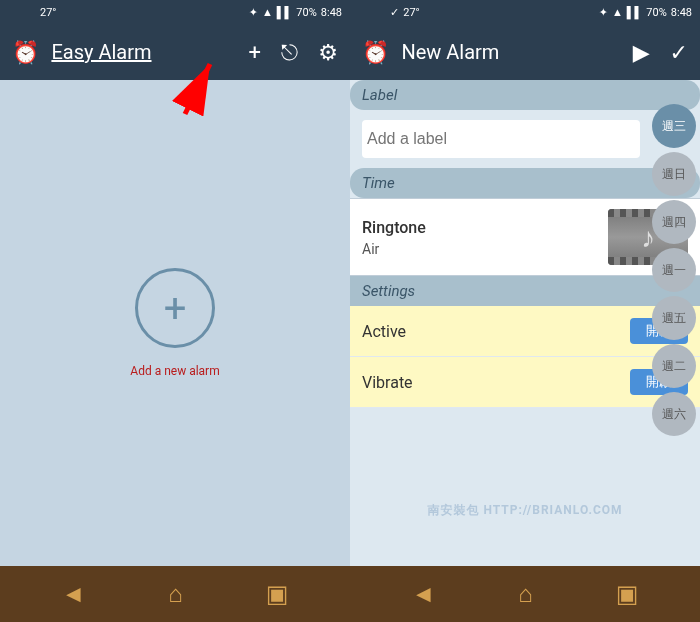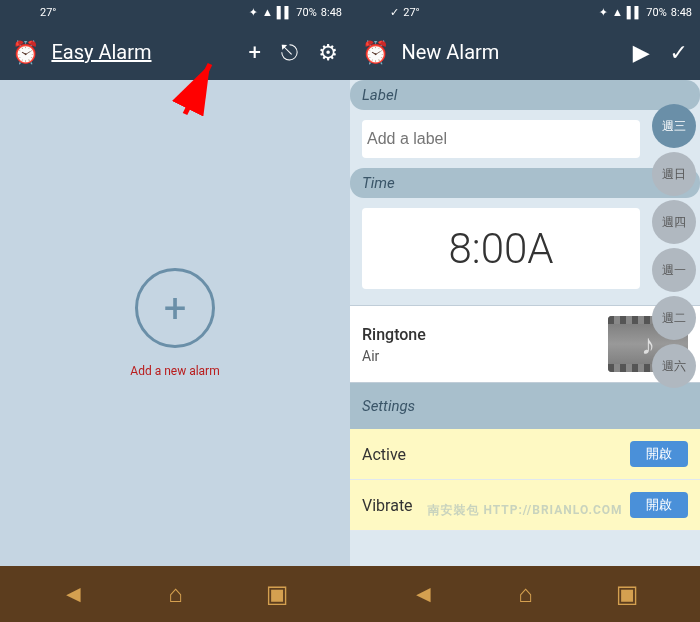--- a/index.html
+++ b/index.html
@@ -319,21 +319,21 @@
       z-index: 1;
     }
 
     
     .settings-section {
       background: #dde8f0;
     }
 
     .settings-header {
       background: #a8bfcc;
-      padding: 14px 12px;
+      padding: 6px 12px;
       font-style: italic;
       color: #3a5568;
       font-size: 15px;
     }
 
     .settings-row {
       background: #fef9c3;
       padding: 12px 12px;
       display: flex;
       align-items: center;
@@ -473,38 +473,38 @@
       <div class="day-circle">
         <span>週日</span>
       </div>
       <div class="day-circle">
         <span>週四</span>
       </div>
       <div class="day-circle">
         <span>週一</span>
       </div>
       <div class="day-circle">
+        <span>週五</span>
+      </div>
+      <div class="day-circle">
         <span>週二</span>
       </div>
       <div class="day-circle">
         <span>週六</span>
       </div>
     </div>
 
     <div class="section-header">Label</div>
 
     <div class="label-section">
       <input class="label-input" type="text" placeholder="Add a label" style="">
     </div>
 
     <div class="section-header">Time</div>
 
-    <div class="time-section">
-      <div class="time-display">8:00A</div>
-    </div>
 
     <div class="ringtone-section">
       <div class="ringtone-info">
         <span class="ringtone-label">Ringtone</span>
         <span class="ringtone-name">Air</span>
       </div>
       <div class="ringtone-thumbnail">
         <div class="film-strip">
           <span class="music-note">♪</span>
         </div>

